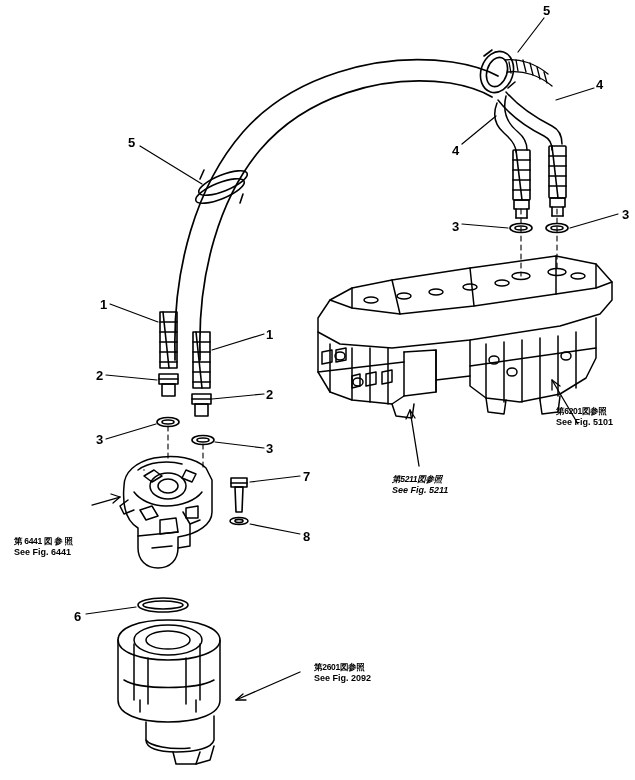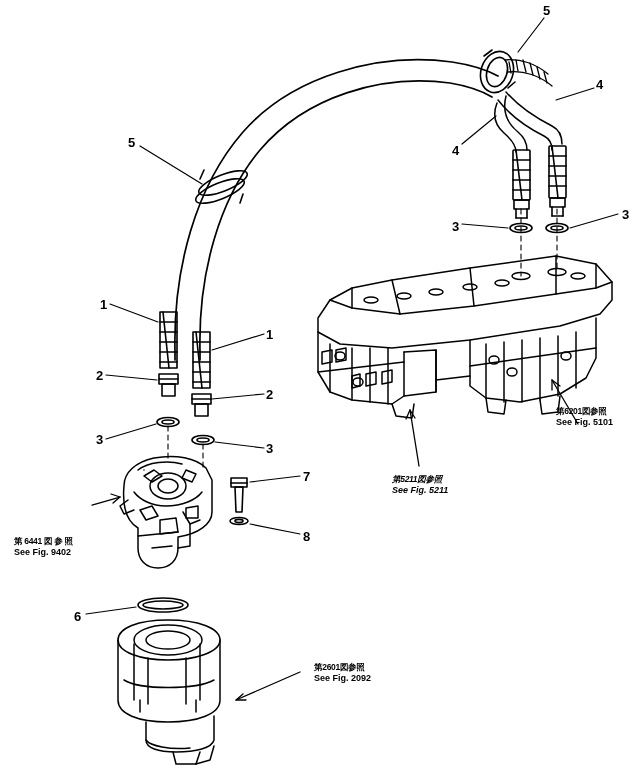--- a/index.html
+++ b/index.html
@@ -349,21 +349,21 @@
   <div class="callout" style="left:96px;  top:369px;">2</div>
   <div class="callout" style="left:266px; top:388px;">2</div>
   <div class="callout" style="left:96px;  top:433px;">3</div>
   <div class="callout" style="left:266px; top:442px;">3</div>
   <div class="callout" style="left:303px; top:470px;">7</div>
   <div class="callout" style="left:303px; top:530px;">8</div>
   <div class="callout" style="left:74px;  top:610px;">6</div>
 
   <div class="ref-note" style="left:14px; top:500px;margin-top:36px;">
     <span class="jp">第 6441 図 参 照</span>
-    <span class="en">See Fig. 9402</span>
+    <span class="en">See Fig. 6441</span>
   </div>
 
   <div class="ref-note" style="left:392px; top:474px;font-style:italic;">
     <span class="jp">第5211図参照</span>
     <span class="en">See Fig. 5211</span>
   </div>
 
   <div class="ref-note" style="left:556px; top:406px;">
     <span class="jp">第6201図参照</span>
     <span class="en">See Fig. 5101</span>

